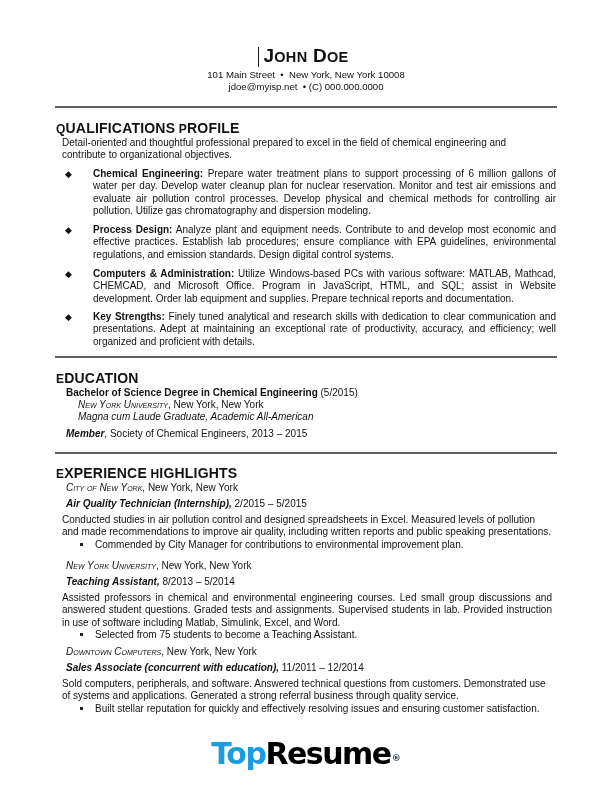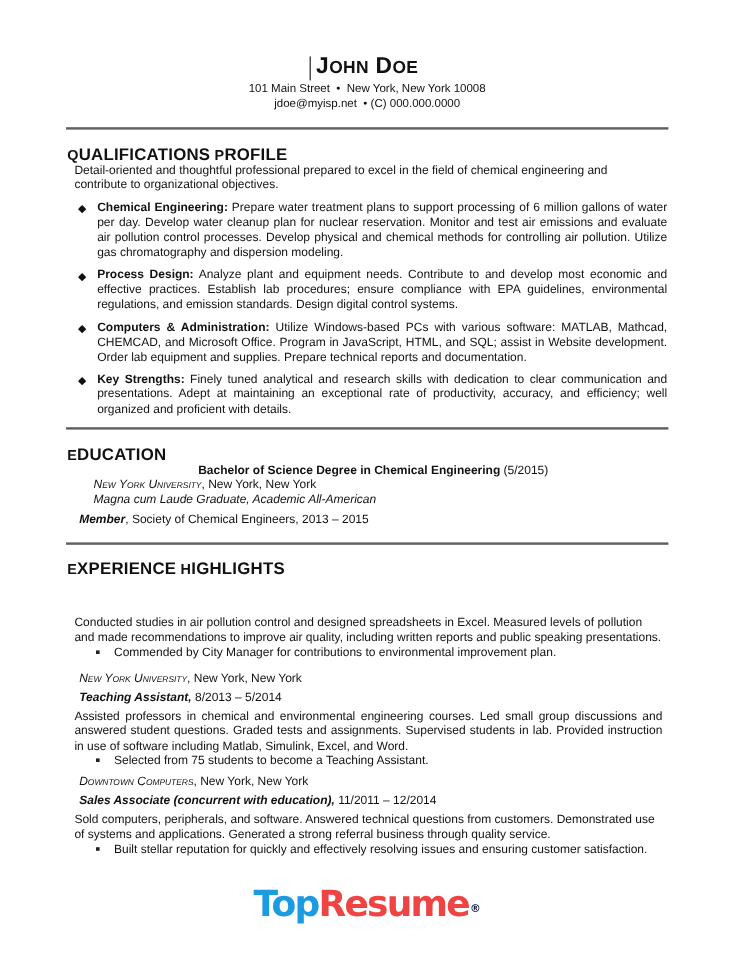--- a/index.html
+++ b/index.html
@@ -17,21 +17,21 @@
   .rule { position: absolute; left: 55px; width: 502px; height: 2px; background: #5f5f5f; }
 
   .sec-title { position: absolute; left: 56px; font-weight: bold; font-size: 12px; letter-spacing: 0.2px; }
   .sec-title .small { font-size: 14px; }
 
   .para { position: absolute; left: 62px; width: 490px; font-size: 10px; line-height: 12.3px; }
   .justify { text-align: justify; text-align-last: left; }
 
   .bullet-item { position: absolute; left: 66px; width: 490px; font-size: 10px; line-height: 12.3px; }
   .bullet-item .diamond { position: absolute; left: -1px; top: 0; font-size: 9px; }
-  .bullet-item .btext { margin-left: 15px; text-align: justify; text-align-last: left; }
+  .bullet-item .btext { margin-left: 27px; text-align: justify; text-align-last: left; }
 
   .line { position: absolute; left: 66px; width: 490px; font-size: 10px; line-height: 12.3px; white-space: nowrap; }
   .indent2 { left: 78px; }
 
   .sc { font-variant: small-caps; font-style: italic; }
   b { font-weight: bold; }
   i { font-style: italic; }
 
   .sq-bullet { position: absolute; left: 78px; width: 470px; font-size: 10px; line-height: 12.3px; white-space: nowrap; }
   .sq-bullet .sq { display: inline-block; width: 3px; height: 3px; background: #222; margin: 0 12px 2px 2px; vertical-align: middle; }
@@ -80,40 +80,46 @@
   <div class="bullet-item" style="top:311px;">
     <span class="diamond">◆</span>
     <div class="btext"><b>Key Strengths:</b><span> Finely tuned analytical and research skills with dedication to clear communication and presentations. Adept at maintaining an exceptional rate of productivity, accuracy, and efficiency; well organized and proficient with details.</span></div>
   </div>
 
   <div class="rule" style="top:356px;"></div>
 
   <div class="sec-title" style="top:370px;">
     <span>E</span><span class="small">DUCATION</span>
   </div>
-  <div class="line" style="top:387px;text-align:center;">
+  <div class="line" style="top:387px;">
     <b>Bachelor of Science Degree in Chemical Engineering</b><span> (5/2015)</span>
   </div>
   <div class="line indent2" style="top:399px;">
     <span class="sc">New York University</span><span>, New York, New York</span>
   </div>
   <div class="line indent2" style="top:411px;">
     <i>Magna cum Laude Graduate, Academic All-American</i>
   </div>
   <div class="line" style="top:428px;">
     <b><i>Member</i></b><span>, Society of Chemical Engineers, 2013 – 2015</span>
   </div>
 
   <div class="rule" style="top:452px;"></div>
 
   <div class="sec-title" style="top:465px;">
     <span>E</span><span class="small">XPERIENCE</span>
     <span>H</span><span class="small">IGHLIGHTS</span>
   </div>
 
+  <div class="line" style="top:482px;">
+    <span class="sc">City of New York</span><span>, New York, New York</span>
+  </div>
+  <div class="line" style="top:498px;">
+    <b><i>Air Quality Technician (Internship),</i></b><span> 2/2015 – 5/2015</span>
+  </div>
   <div class="para" style="top:514px;">Conducted studies in air pollution control and designed spreadsheets in Excel. Measured levels of pollution and made recommendations to improve air quality, including written reports and public speaking presentations.</div>
   <div class="sq-bullet" style="top:539px;">
     <span class="sq"></span><span>Commended by City Manager for contributions to environmental improvement plan.</span>
   </div>
 
   <div class="line" style="top:560px;">
     <span class="sc">New York University</span><span>, New York, New York</span>
   </div>
   <div class="line" style="top:576px;">
     <b><i>Teaching Assistant,</i></b><span> 8/2013 – 5/2014</span>
@@ -128,16 +134,16 @@
   </div>
   <div class="line" style="top:662px;">
     <b><i>Sales Associate (concurrent with education),</i></b><span> 11/2011 – 12/2014</span>
   </div>
   <div class="para" style="top:678px;">Sold computers, peripherals, and software. Answered technical questions from customers. Demonstrated use of systems and applications. Generated a strong referral business through quality service.</div>
   <div class="sq-bullet" style="top:703px;">
     <span class="sq"></span><span>Built stellar reputation for quickly and effectively resolving issues and ensuring customer satisfaction.</span>
   </div>
 
   <div class="logo">
-    <span class="top" style="color: rgb(27, 155, 224);">Top</span><span class="resume" style="color: #ef4444;">Resume</span><span class="reg" style="color: rgb(14, 26, 61);">®</span>
+    <span class="top" style="color: rgb(27, 155, 224);">Top</span><span class="resume" style="color: #000000;">Resume</span><span class="reg" style="color: rgb(14, 26, 61);">®</span>
   </div>
 
 </div>
 
 </body></html>

